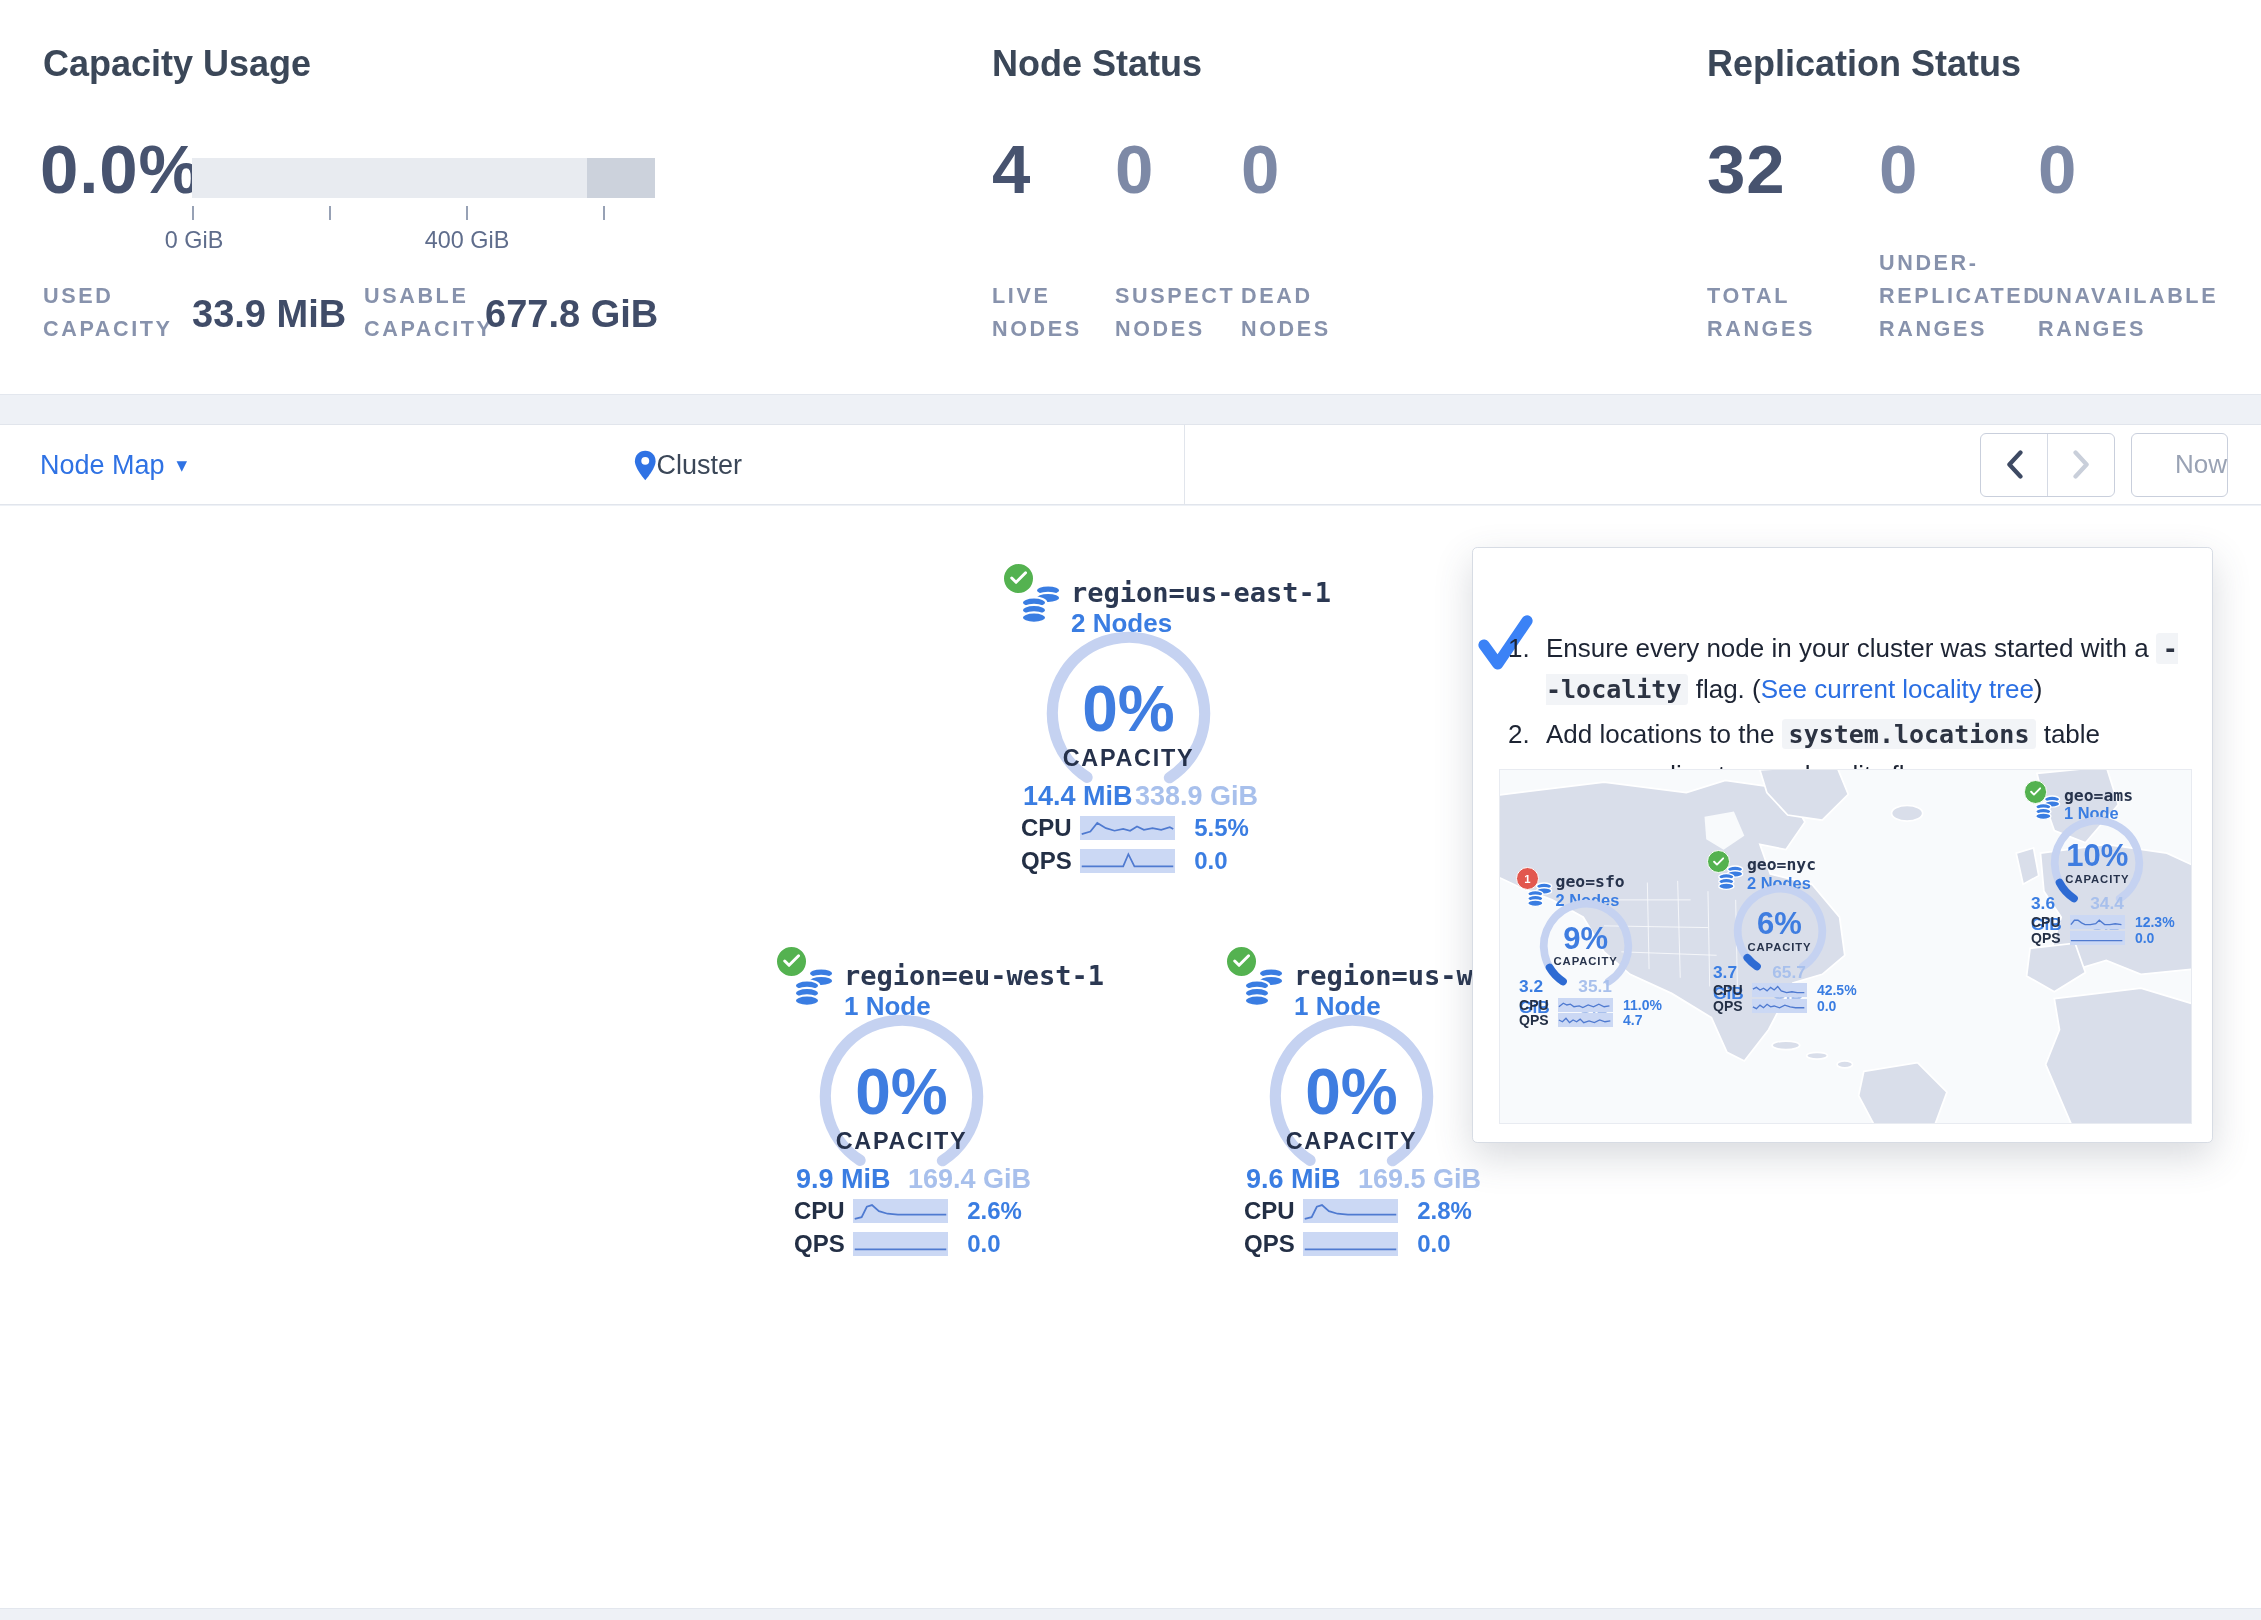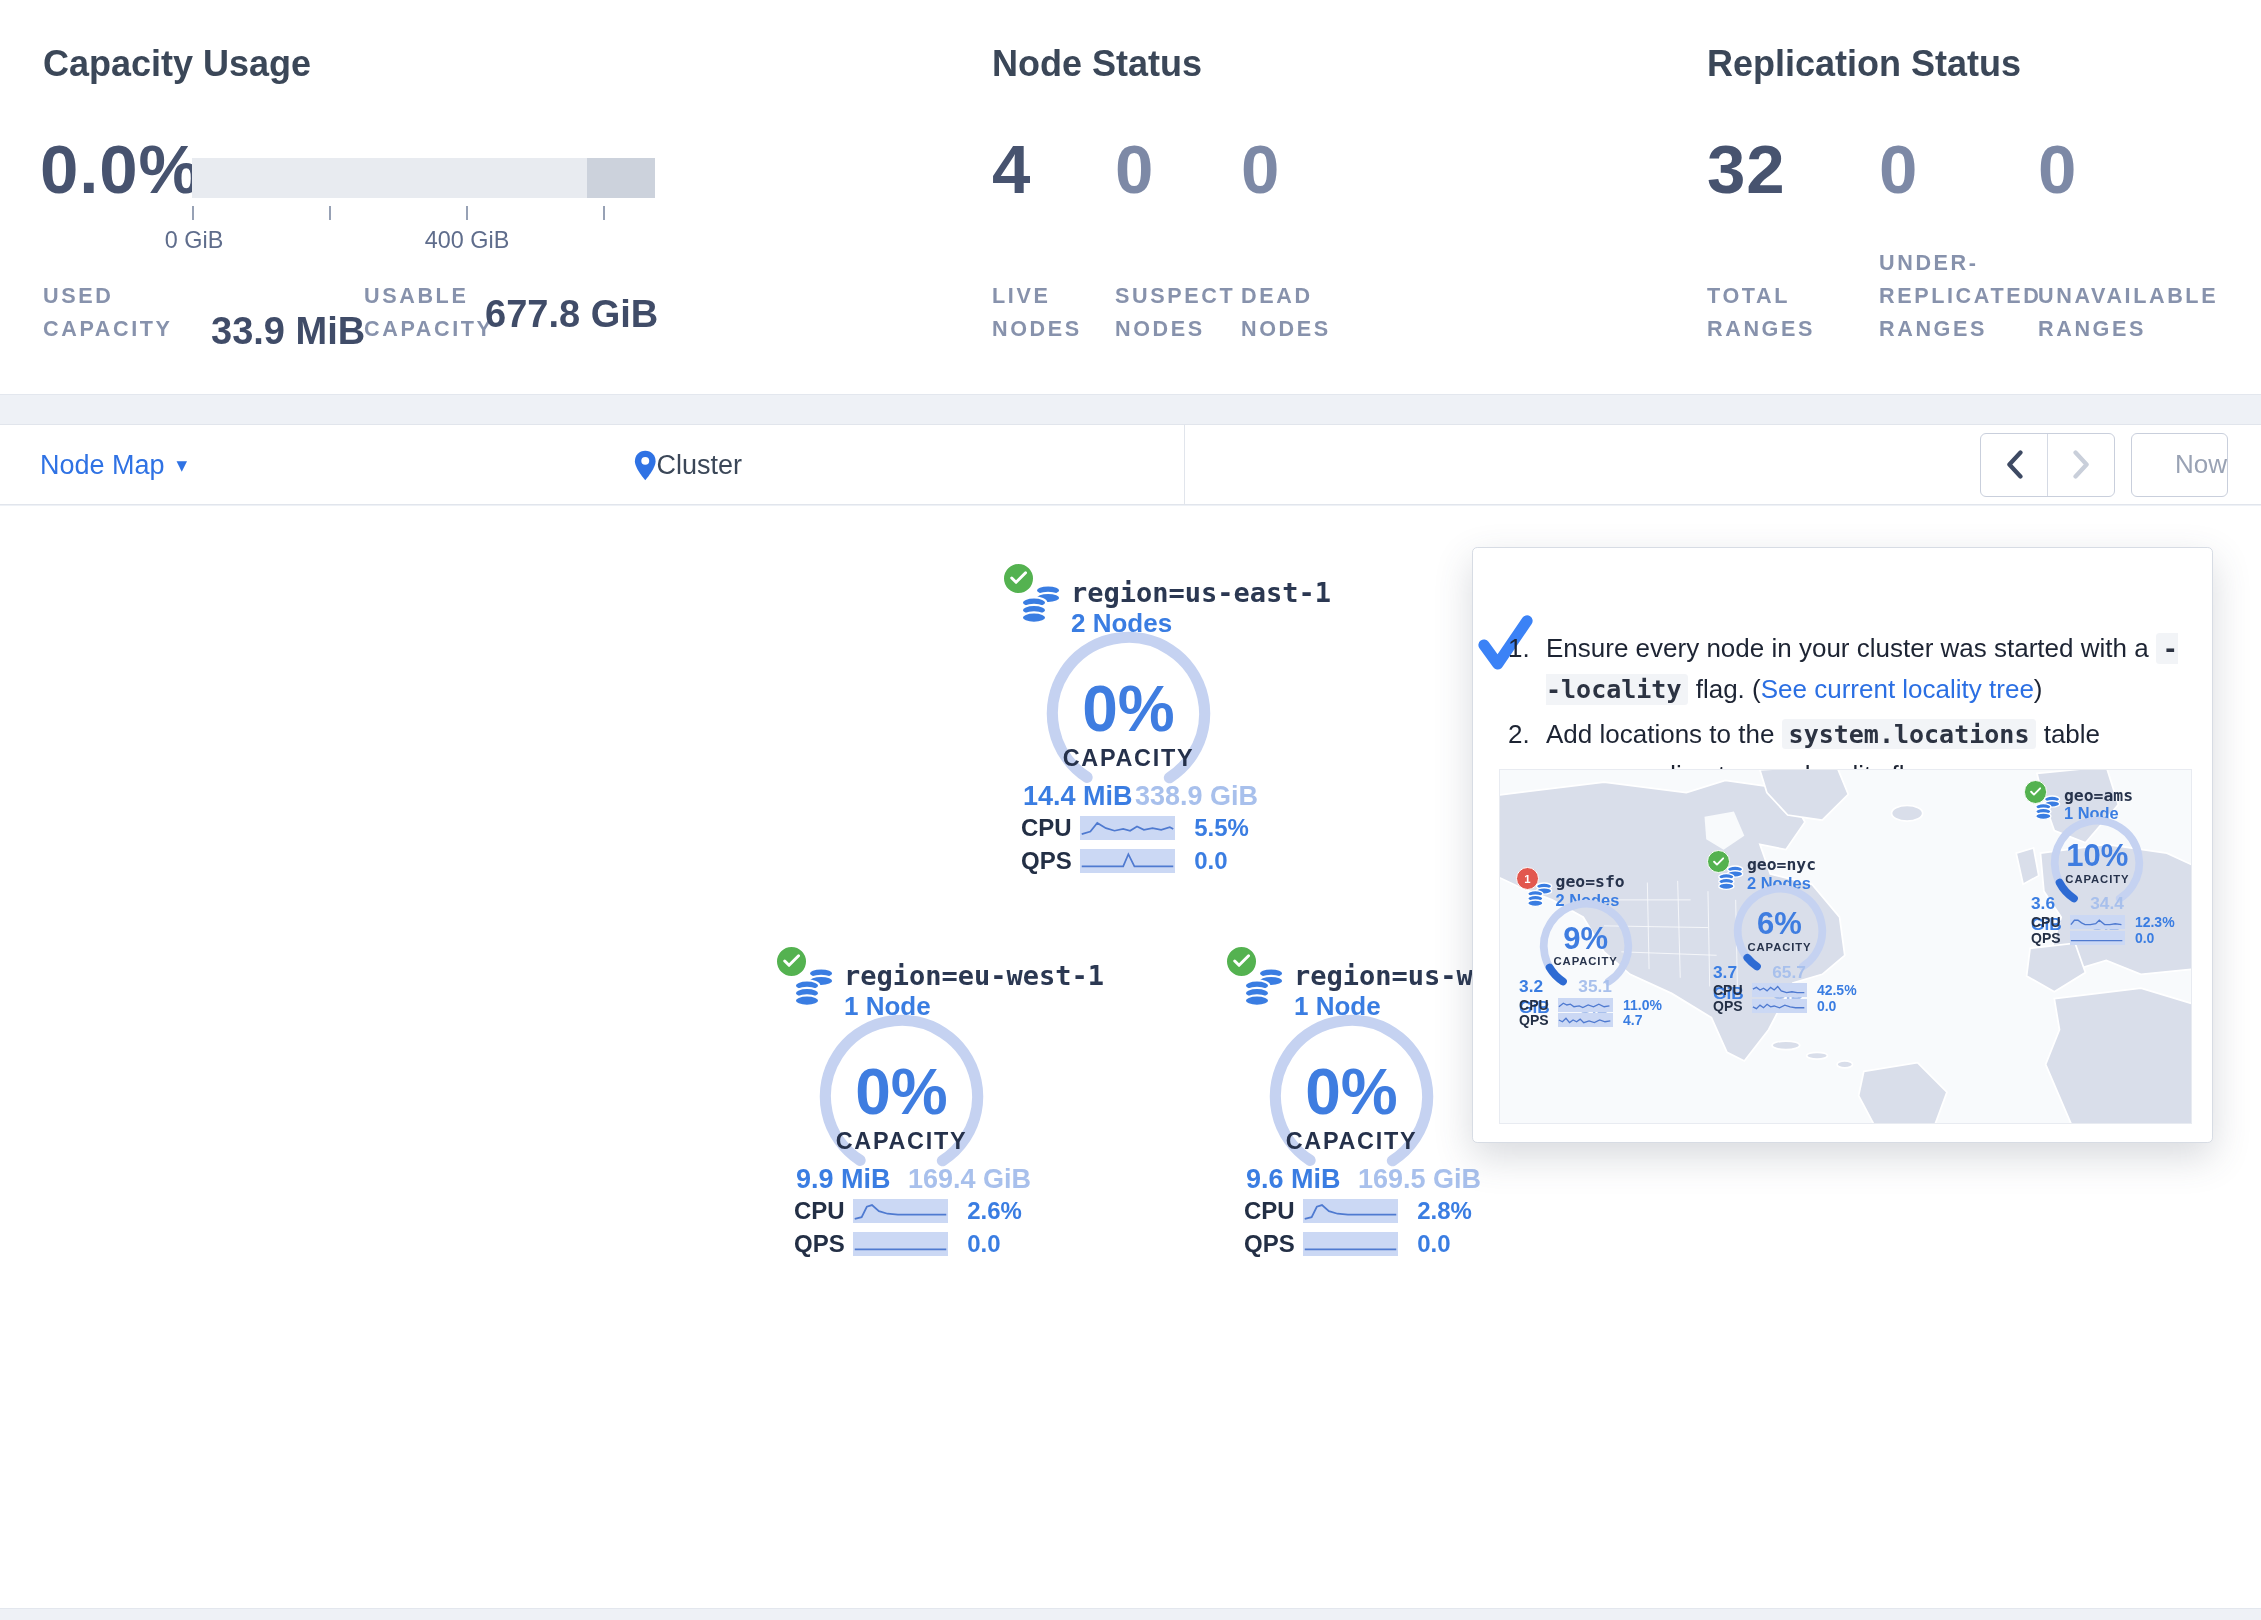--- a/index.html
+++ b/index.html
@@ -101,21 +101,21 @@
   <div class="abs tick" style="left:192px; top:206px;"></div>
   <div class="abs tick" style="left:329px; top:206px;"></div>
   <div class="abs tick" style="left:466px; top:206px;"></div>
   <div class="abs tick" style="left:603px; top:206px;"></div>
   <div class="abs tick-label" style="left:194px; top:227px;">0 GiB</div>
   <div class="abs tick-label" style="left:467px; top:227px;">400 GiB</div>
   <div class="abs caps-label" style="left:43px; top:279px;">
     <div>USED</div>
     <div>CAPACITY</div>
   </div>
-  <div class="abs metric-val" style="left:192px; top:310px;margin-left:19px;">33.9 MiB</div>
+  <div class="abs metric-val" style="left:192px; top:293px;">33.9 MiB</div>
   <div class="abs caps-label" style="left:364px; top:279px;">
     <div>USABLE</div>
     <div>CAPACITY</div>
   </div>
   <div class="abs metric-val" style="left:485px; top:293px;">677.8 GiB</div>
 
   <div class="abs sec-title" style="left:992px; top:43px;">Node Status</div>
   <div class="abs big-num" style="left:992px; top:130px;">4</div>
   <div class="abs big-num dim" style="left:1115px; top:130px;">0</div>
   <div class="abs big-num dim" style="left:1241px; top:130px;">0</div>

